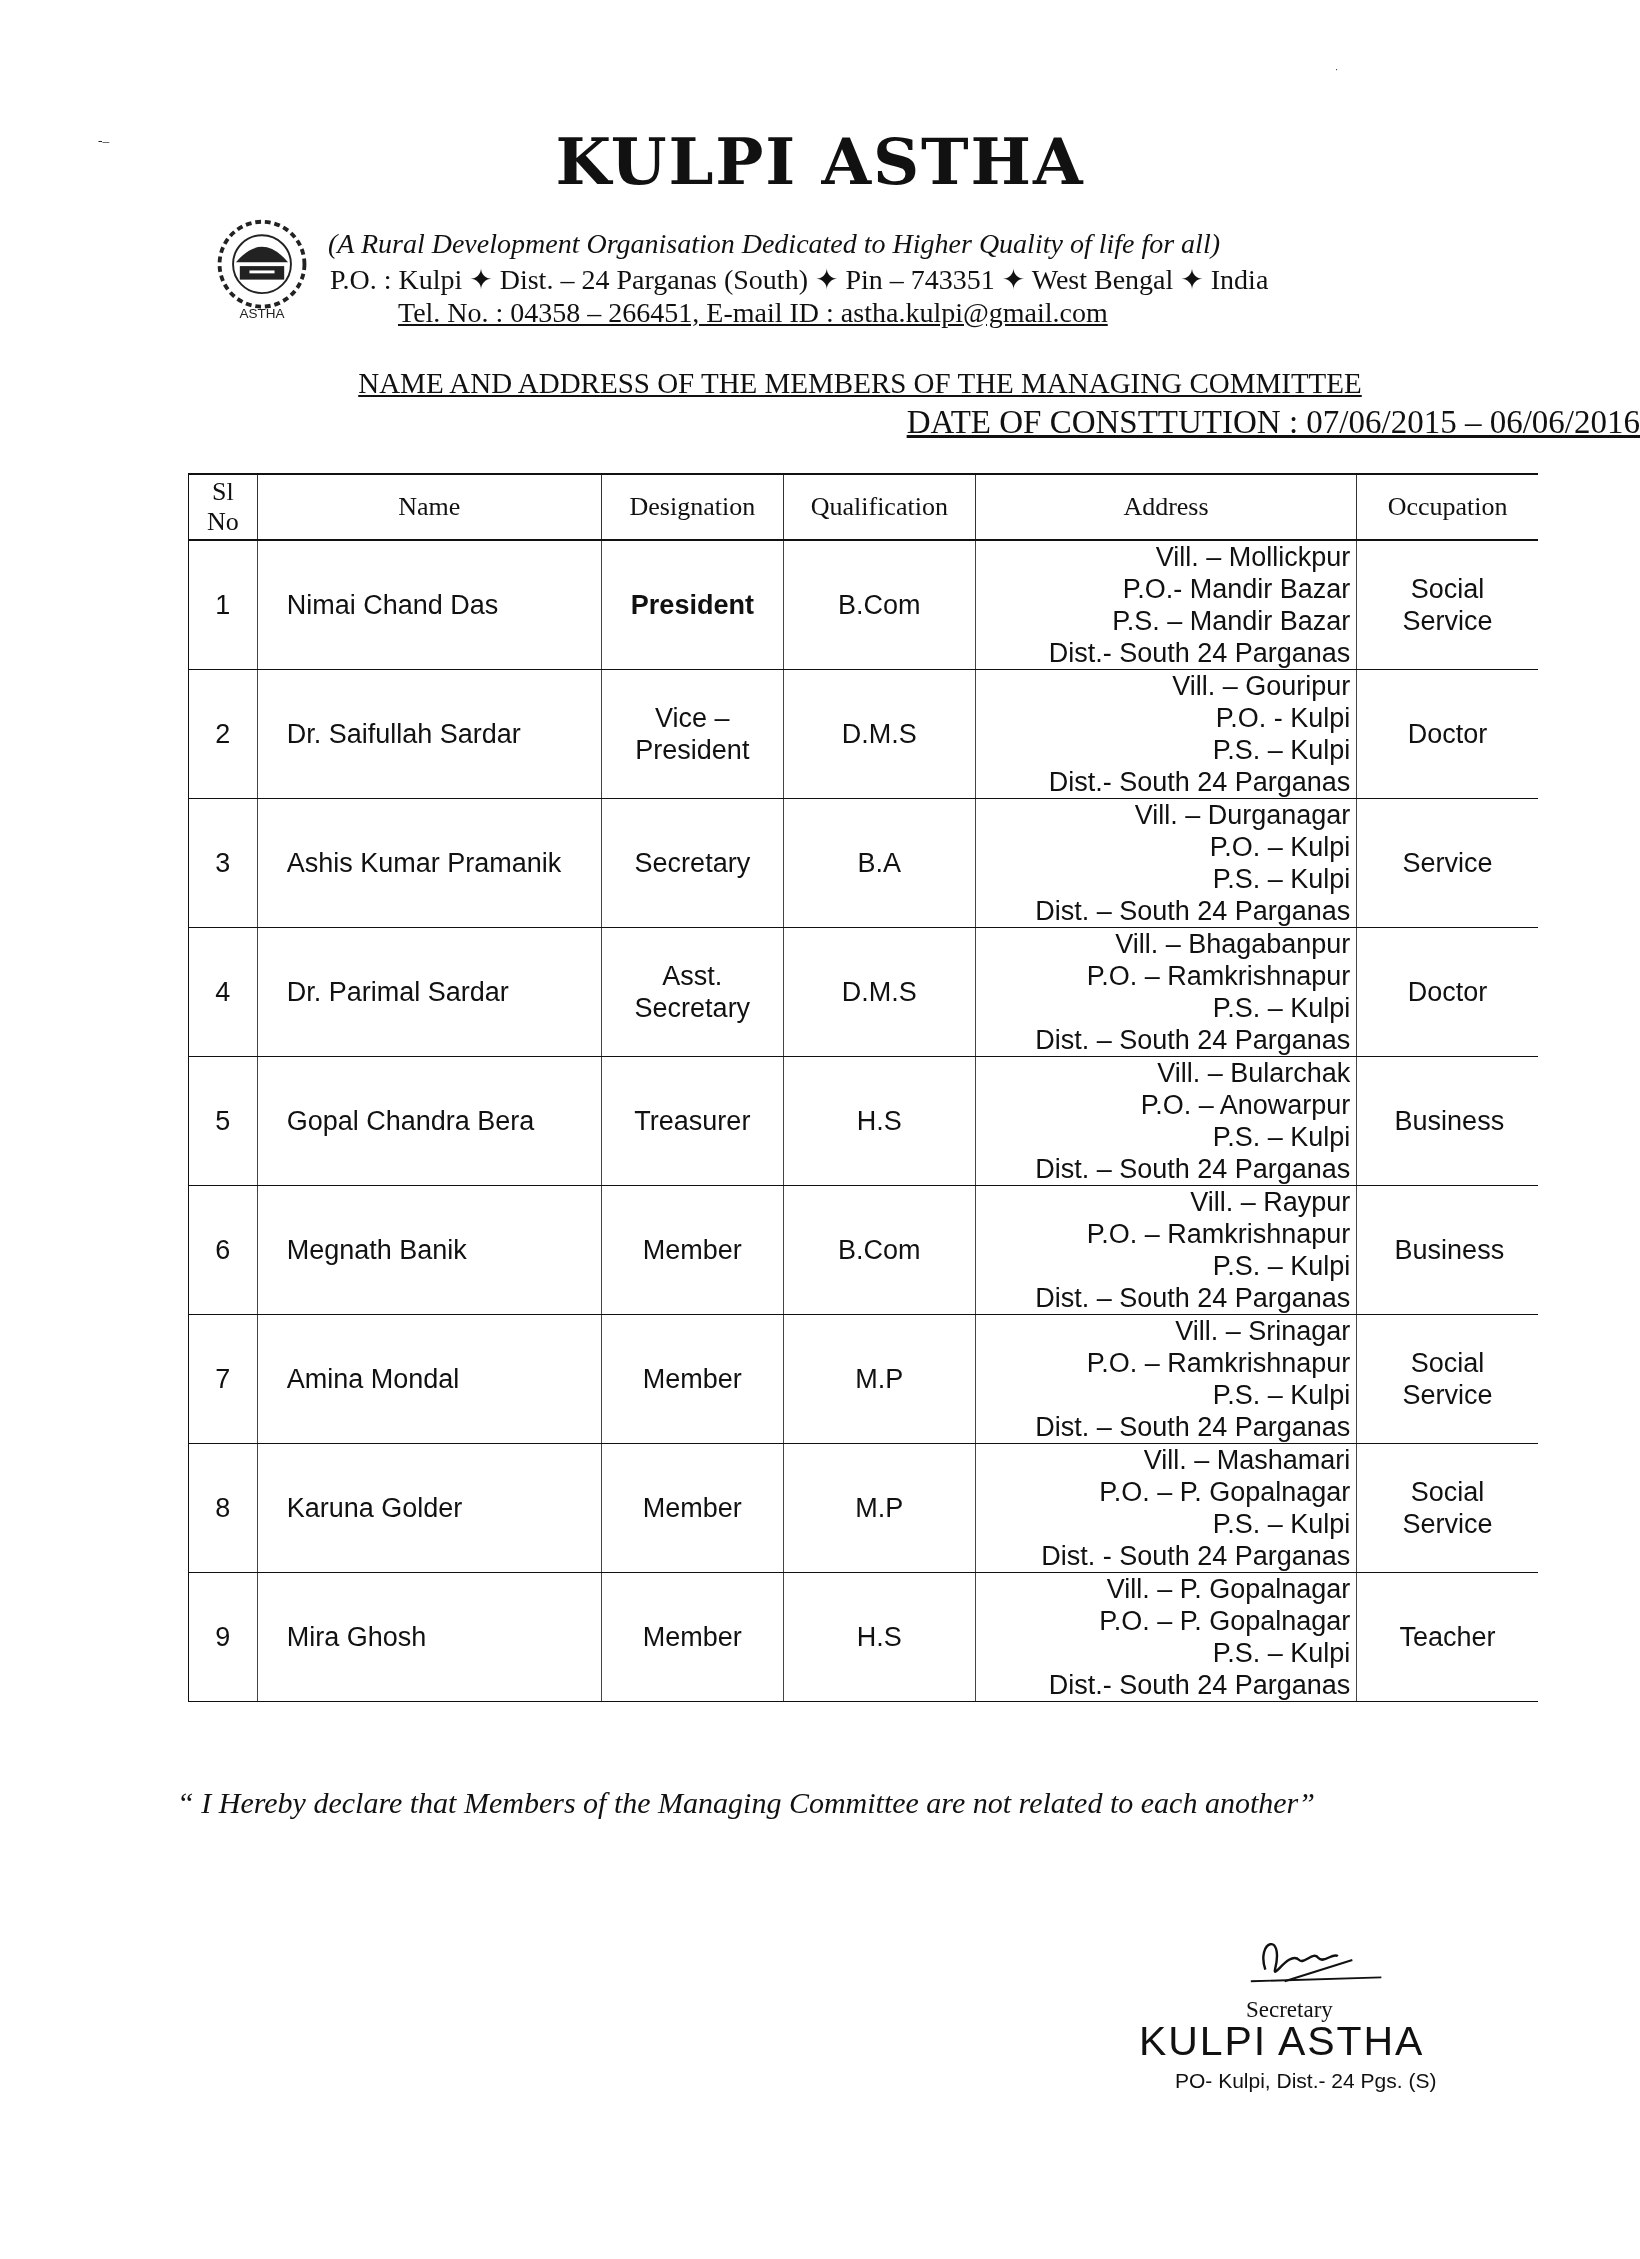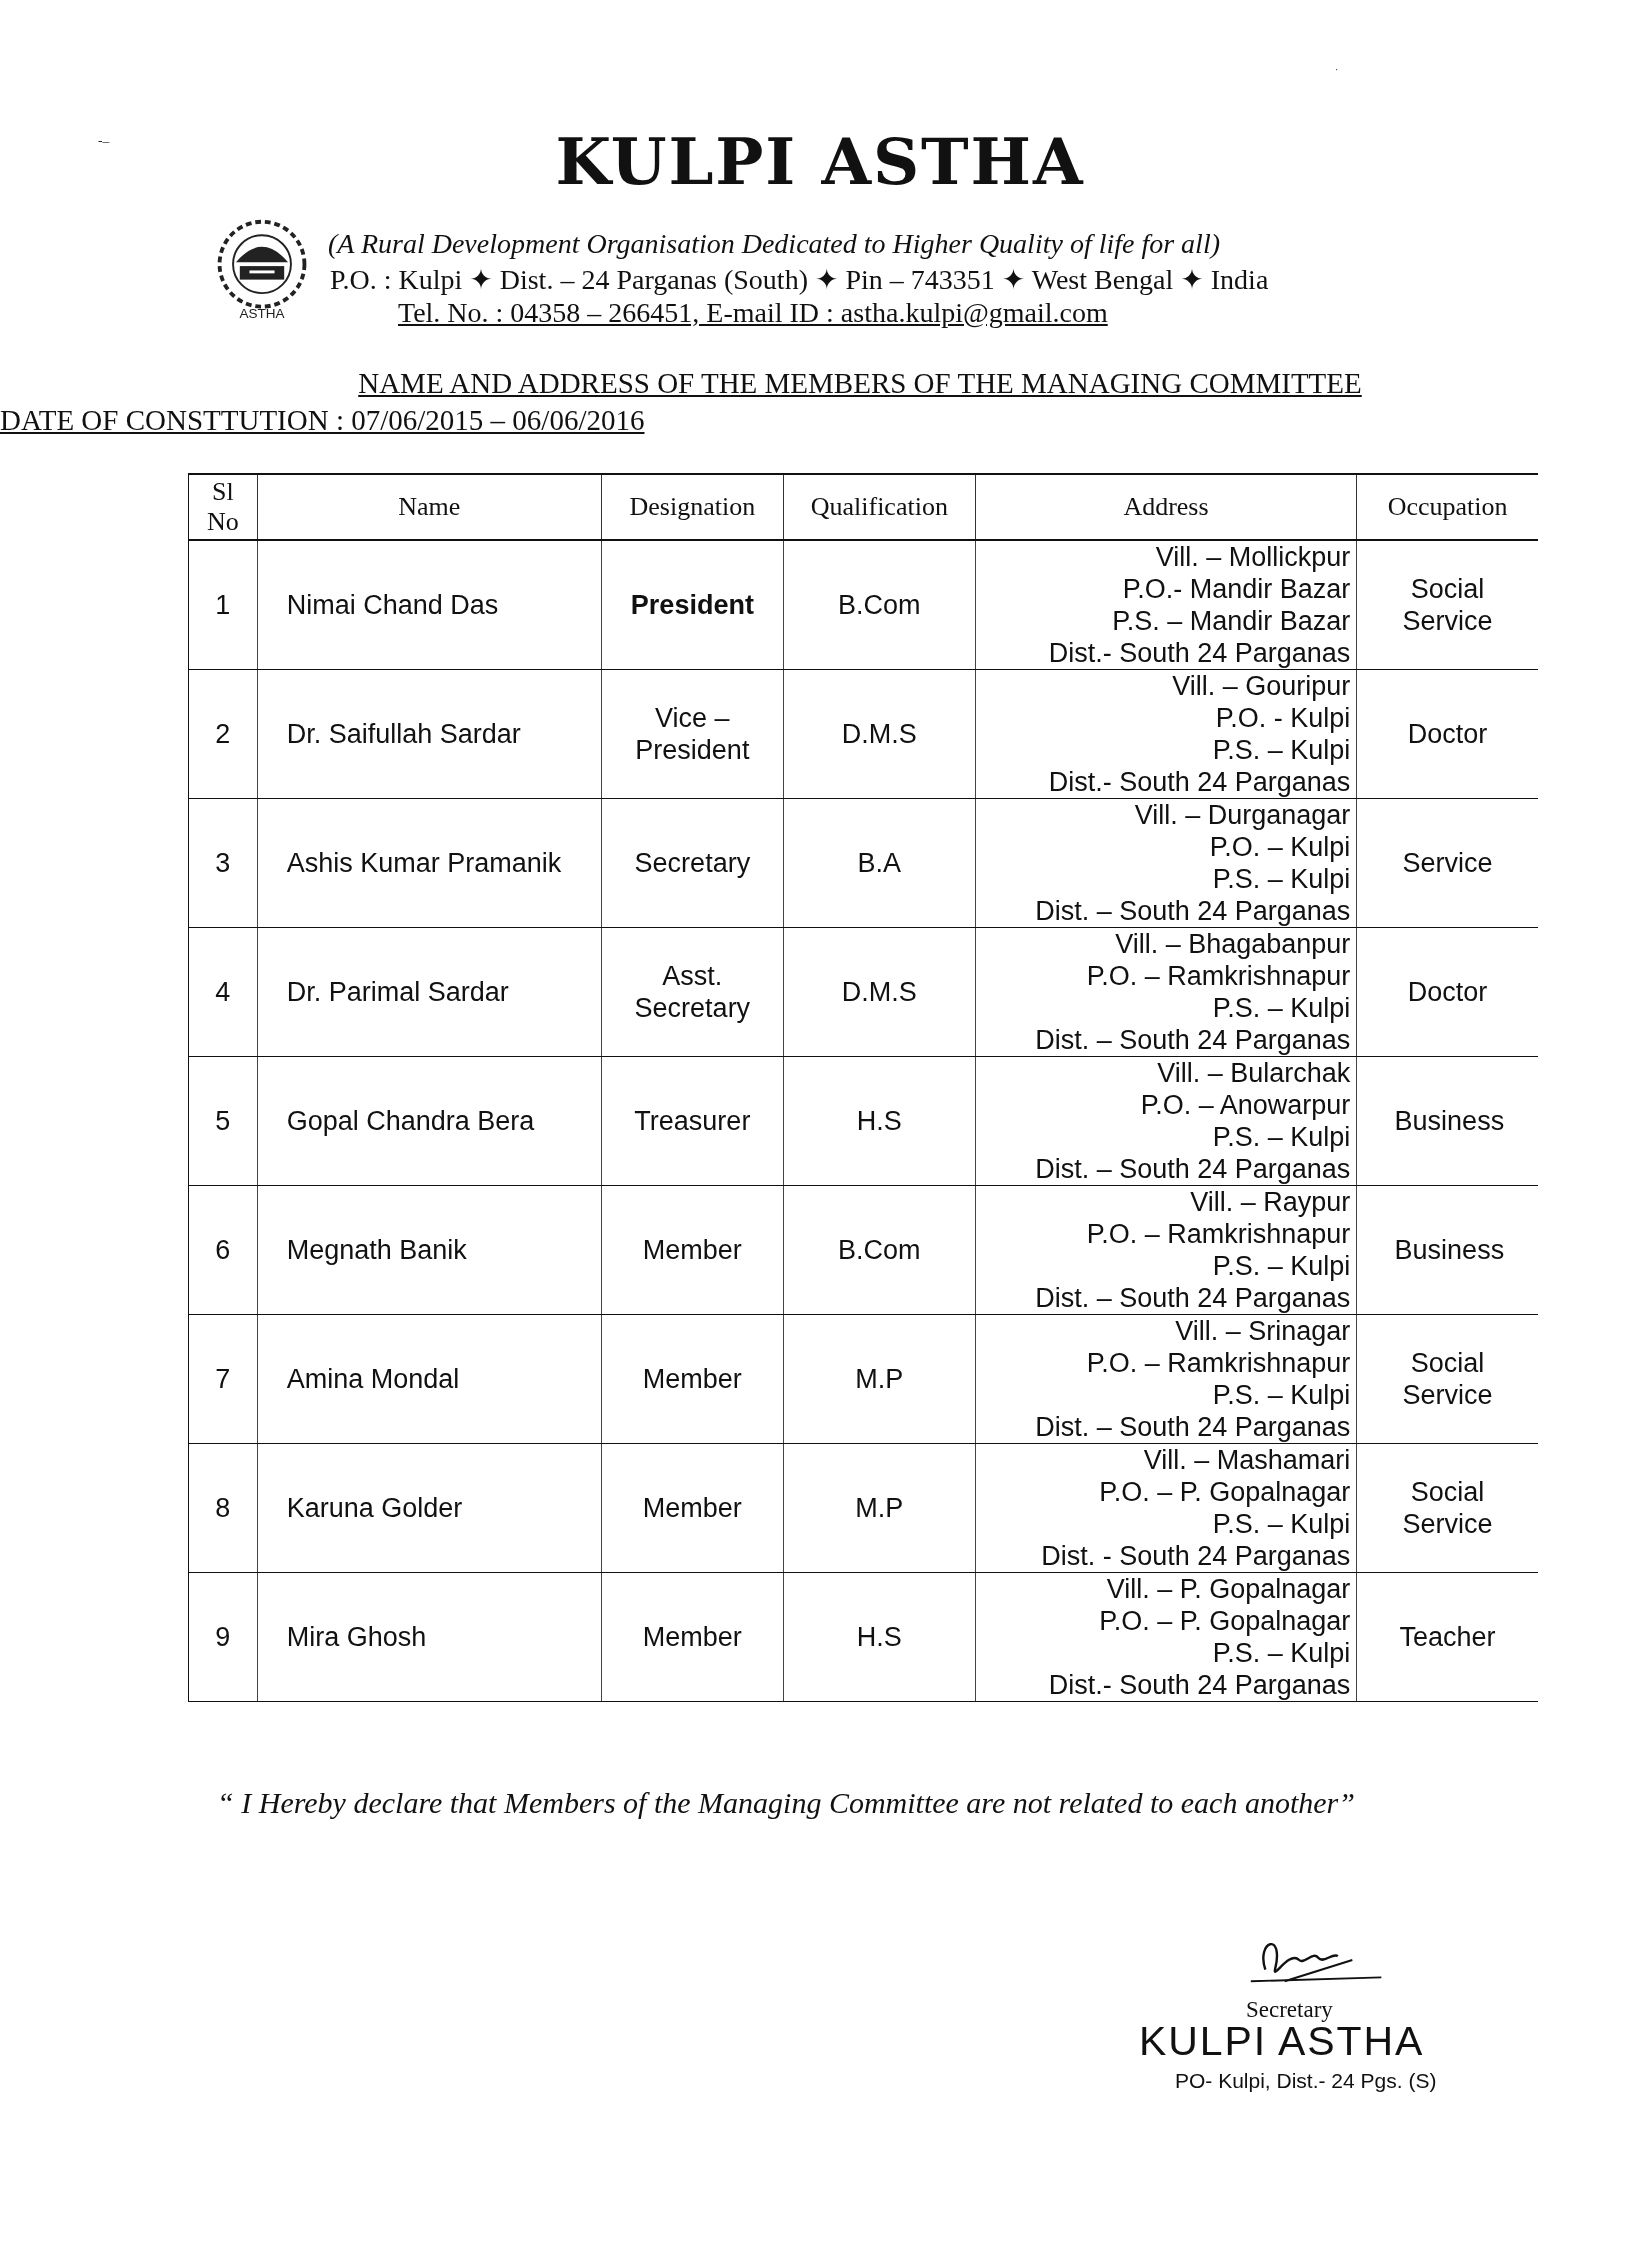--- a/index.html
+++ b/index.html
@@ -4,30 +4,30 @@
 <style>
   html,body{margin:0;padding:0;background:#fff;}
   body{width:1640px;height:2259px;position:relative;overflow:hidden;color:#111;font-family:"Liberation Serif",serif;}
   .abs{position:absolute;}
   .title{left:0;width:1640px;top:124px;text-align:center;font-family:"DejaVu Serif",serif;font-weight:bold;font-size:64px;letter-spacing:1.9px;}
   .logo{left:207px;top:214px;width:110px;height:110px;}
   .tagline{left:328px;top:228px;font-style:italic;font-size:28px;}
   .addr{left:330px;top:263px;font-size:28px;}
   .tel{left:398px;top:297px;font-size:28px;text-decoration:underline;}
   .h1{left:0;width:1640px;top:367px;text-align:center;font-size:29px;text-decoration:underline;padding-left:40px;}
-  .h2{left:0;width:1640px;top:404px;text-align:left;font-size:29px;text-decoration:underline;}
+  .h2{left:0;width:1640px;top:404px;text-align:right;font-size:33px;text-decoration:underline;}
   table{position:absolute;left:188px;top:473px;width:1350px;border-collapse:collapse;}
   th{font-family:"Liberation Serif",serif;font-weight:normal;font-size:26px;height:64px;border-top:2.9px solid #111;border-bottom:2.9px solid #111;border-left:1px solid #333;text-align:center;padding:0 3.9px;}
   th:first-child{border-left:1px solid #111;}
   td{font-family:"Liberation Sans",sans-serif;font-size:27px;height:128px;border-bottom:1.9px solid #111;border-left:1px solid #444;vertical-align:middle;text-align:center;padding:0 5.8px;line-height:32px;}
   td:first-child{border-left:1px solid #111;}
   td.name{text-align:left;padding-left:29px;}
   td.address{text-align:right;padding-left:13.5px;vertical-align:top;line-height:32px;padding-top:0;}
   .c0{width:58px}.c1{width:326px}.c2{width:168px}.c3{width:178px}.c4{width:362px}.c5{width:168px}
-  .decl{left:0;width:1492px;top:1786px;text-align:center;font-style:italic;font-size:30px;padding-left:40px;}
+  .decl{left:0;width:1492px;top:1786px;text-align:center;font-style:italic;font-size:30px;}
   .sig{left:1246px;top:1931px;width:145px;height:58px;}
   .sigrole{left:1246px;top:1997px;font-family:"Liberation Serif",serif;font-size:23px;}
   .sigorg{left:1139px;top:2018px;font-family:"Liberation Sans",sans-serif;font-size:41px;letter-spacing:1.9px;}
   .sigaddr{left:1139px;top:2069px;font-family:"Liberation Sans",sans-serif;font-size:21px;margin-left:36px;}
   .mark{left:98px;top:133px;font-size:13.5px;}
   .dot{left:1335px;top:64px;font-size:9.7px;}
 </style>
 </head>
 <body>
 

